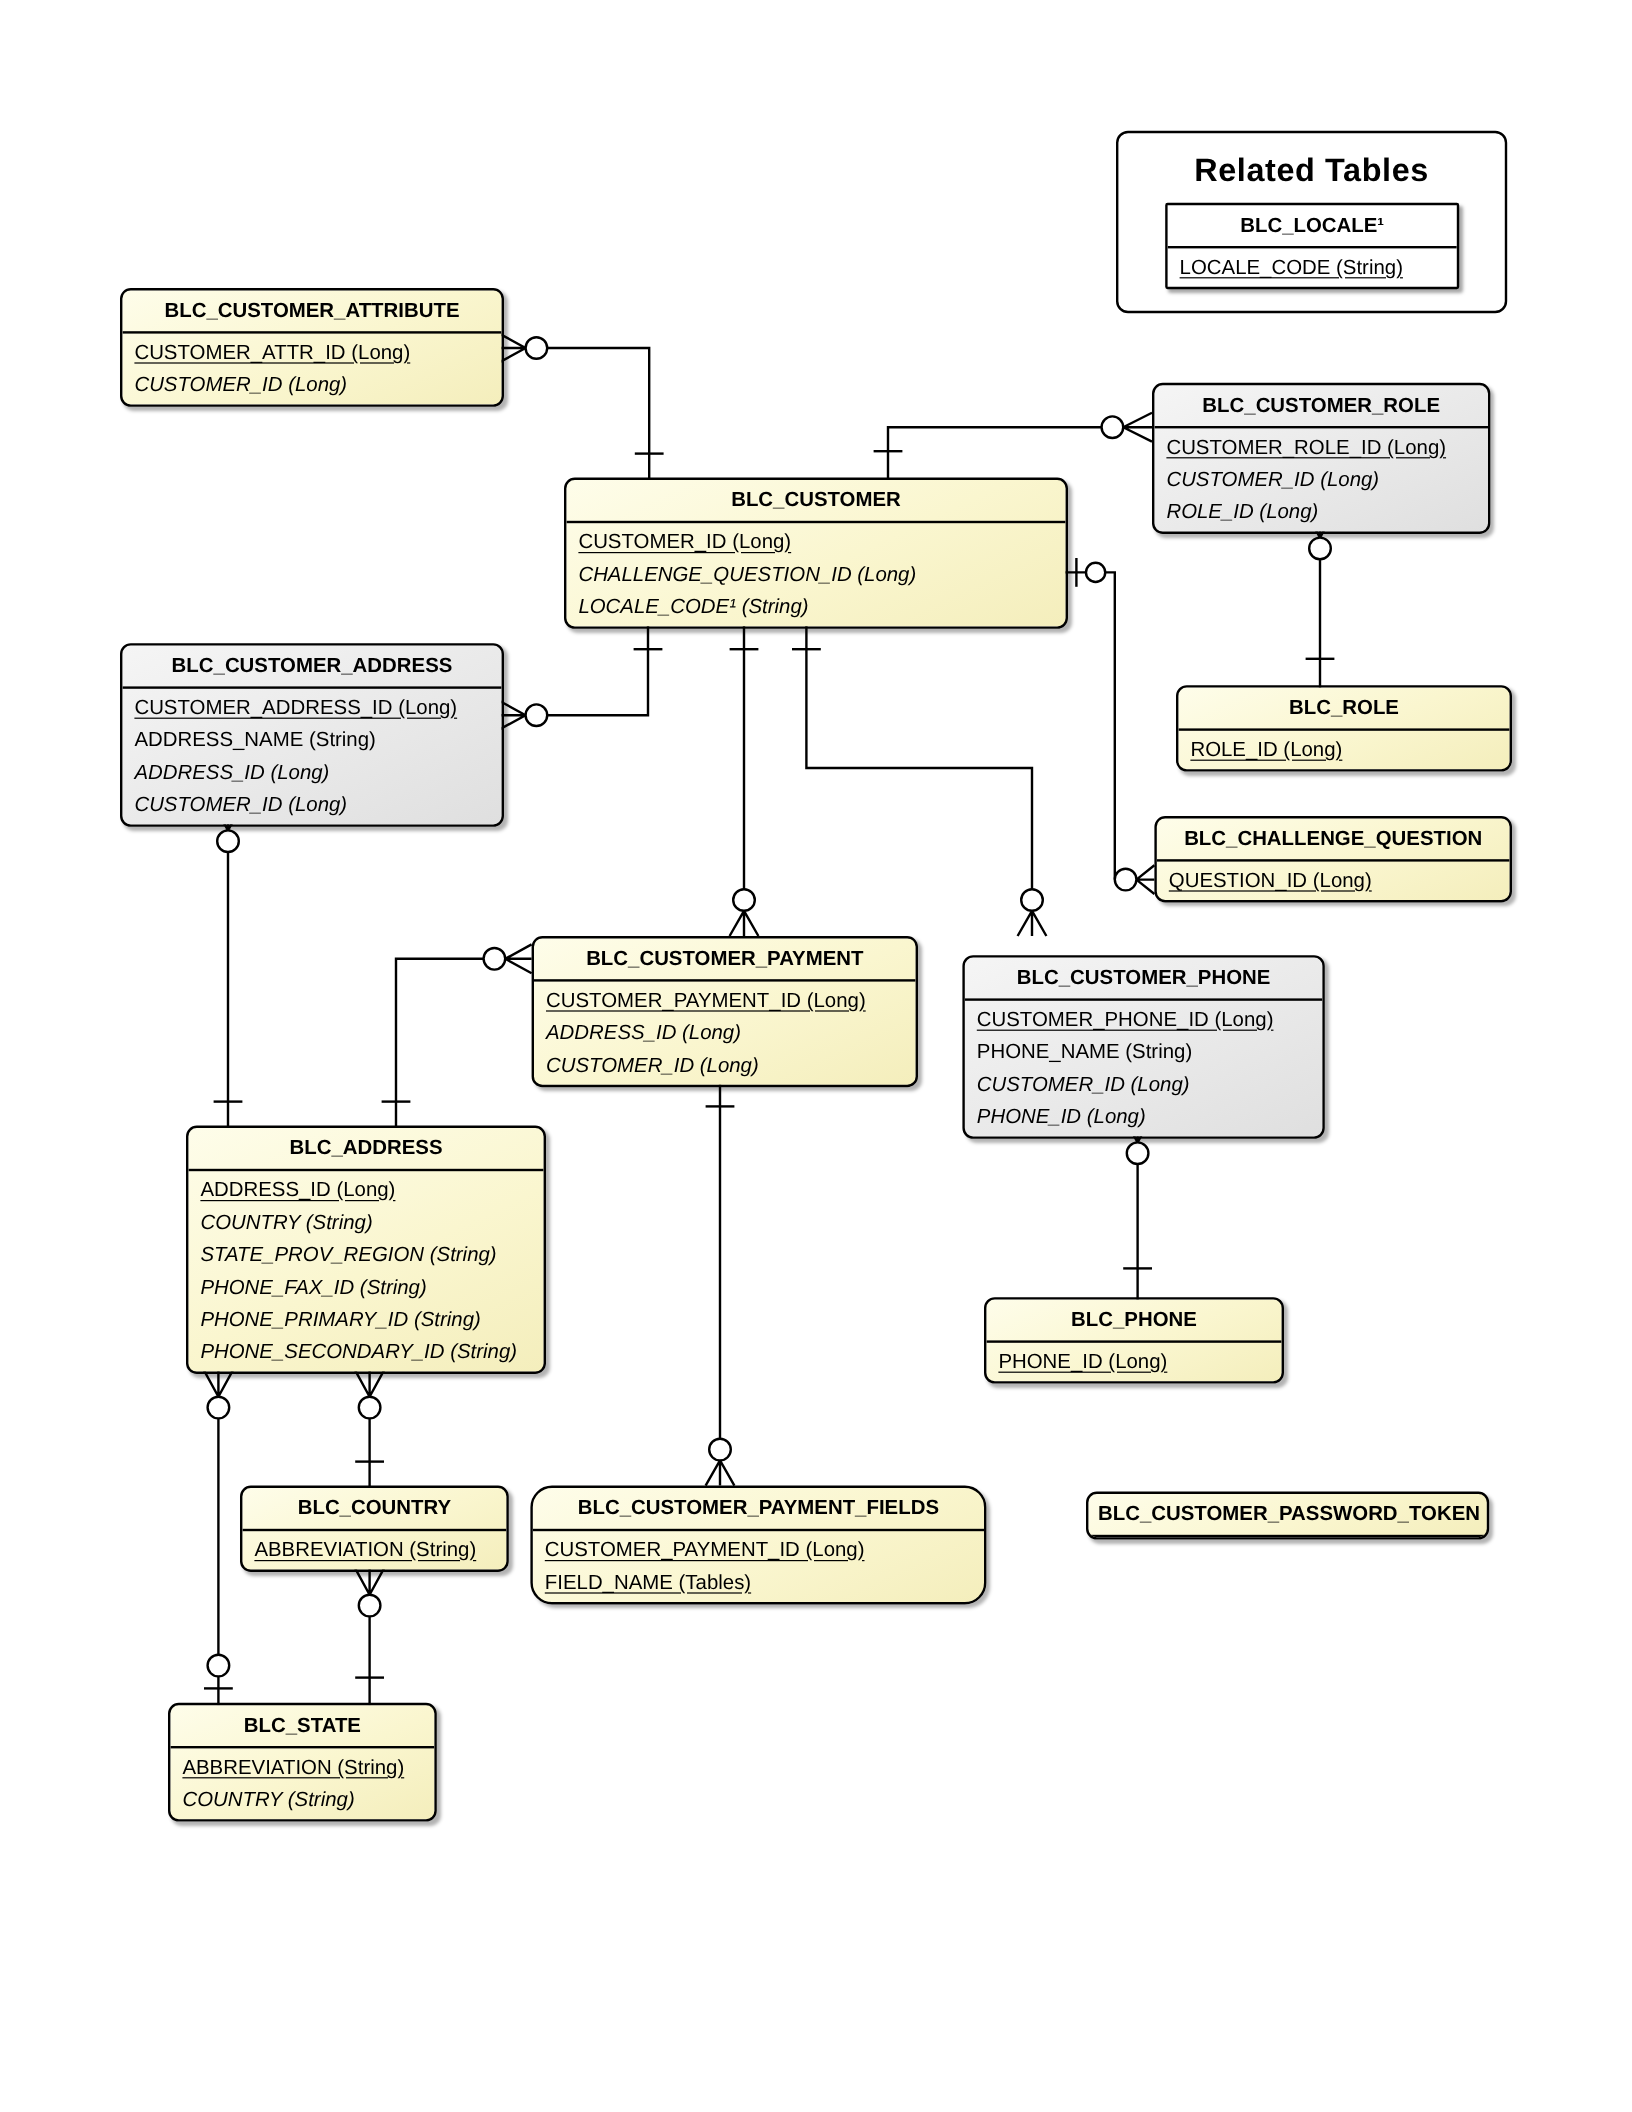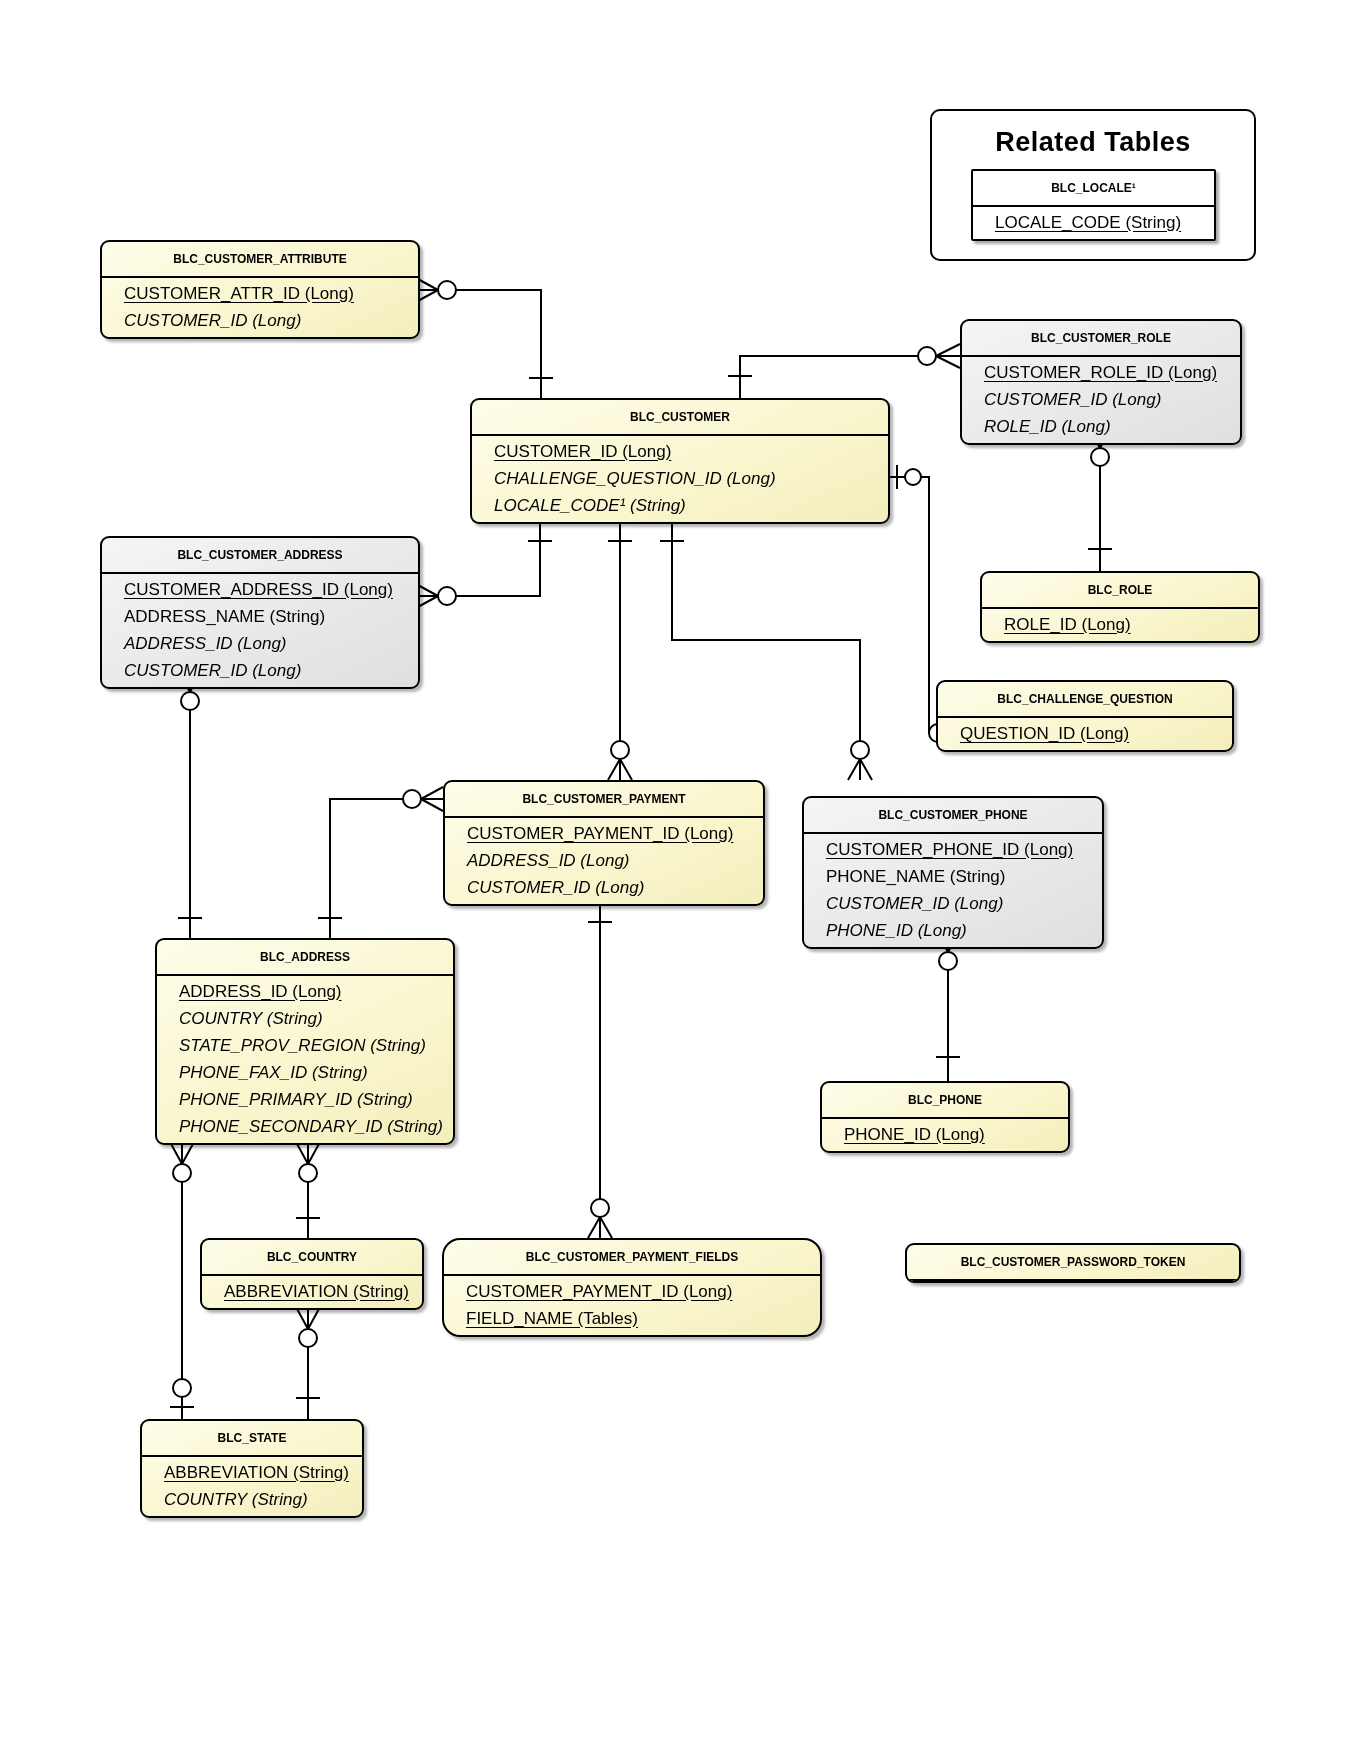--- a/index.html
+++ b/index.html
@@ -11,24 +11,24 @@
   .table {
     position:absolute; z-index:2;
     border:2px solid #000; border-radius:9px; overflow:hidden;
     box-shadow:3px 3px 3px rgba(0,0,0,0.30);
     background:#fff;
   }
   .table.yellow { background:linear-gradient(155deg,#FEFDEA 0%,#FAF6CF 55%,#F4EEBC 100%); }
   .table.gray   { background:linear-gradient(155deg,#F5F5F5 0%,#E9E9E9 55%,#DFDFDF 100%);margin-top:16px; }
   .table.white  { background:#ffffff; border-radius:2px; }
   .table .hdr {
-    font-size:12px; font-weight:bold; text-align:center;
+    font-size:17px; font-weight:bold; text-align:center;
     line-height:34px; border-bottom:2px solid #000; padding:0 8px; white-space:nowrap;
   }
-  .table .rows { padding:2px 0 3px 12px; }
+  .table .rows { padding:2px 0 3px 0; }
   .table .field {
     font-size:17px; line-height:27px; padding:0 10px; white-space:nowrap;
   }
   .f-u { text-decoration:underline; text-underline-offset:3px; }
   .f-i { font-style:italic; }
   .related-box {
     position:absolute; z-index:1; left:930px; top:109px; width:322px; height:148px;
     border:2px solid #000; border-radius:10px; background:#fff;
   }
   .related-title {
@@ -190,21 +190,21 @@
       </div>
   </div>
 
   <div class="table yellow" style="left:980px;top:571px;width:276px;">
     <div class="hdr">BLC_ROLE</div>
     <div class="rows">
         <div class="field f-u">ROLE_ID (Long)</div>
       </div>
   </div>
 
-  <div class="table yellow" style="left:936px;top:680px;width:294px;">
+  <div class="table yellow" style="left:962px;top:680px;width:294px;">
     <div class="hdr">BLC_CHALLENGE_QUESTION</div>
     <div class="rows">
         <div class="field f-u">QUESTION_ID (Long)</div>
       </div>
   </div>
 
   <div class="table yellow" style="left:443px;top:780px;width:318px;">
     <div class="hdr">BLC_CUSTOMER_PAYMENT</div>
     <div class="rows">
         <div class="field f-u">CUSTOMER_PAYMENT_ID (Long)</div>

